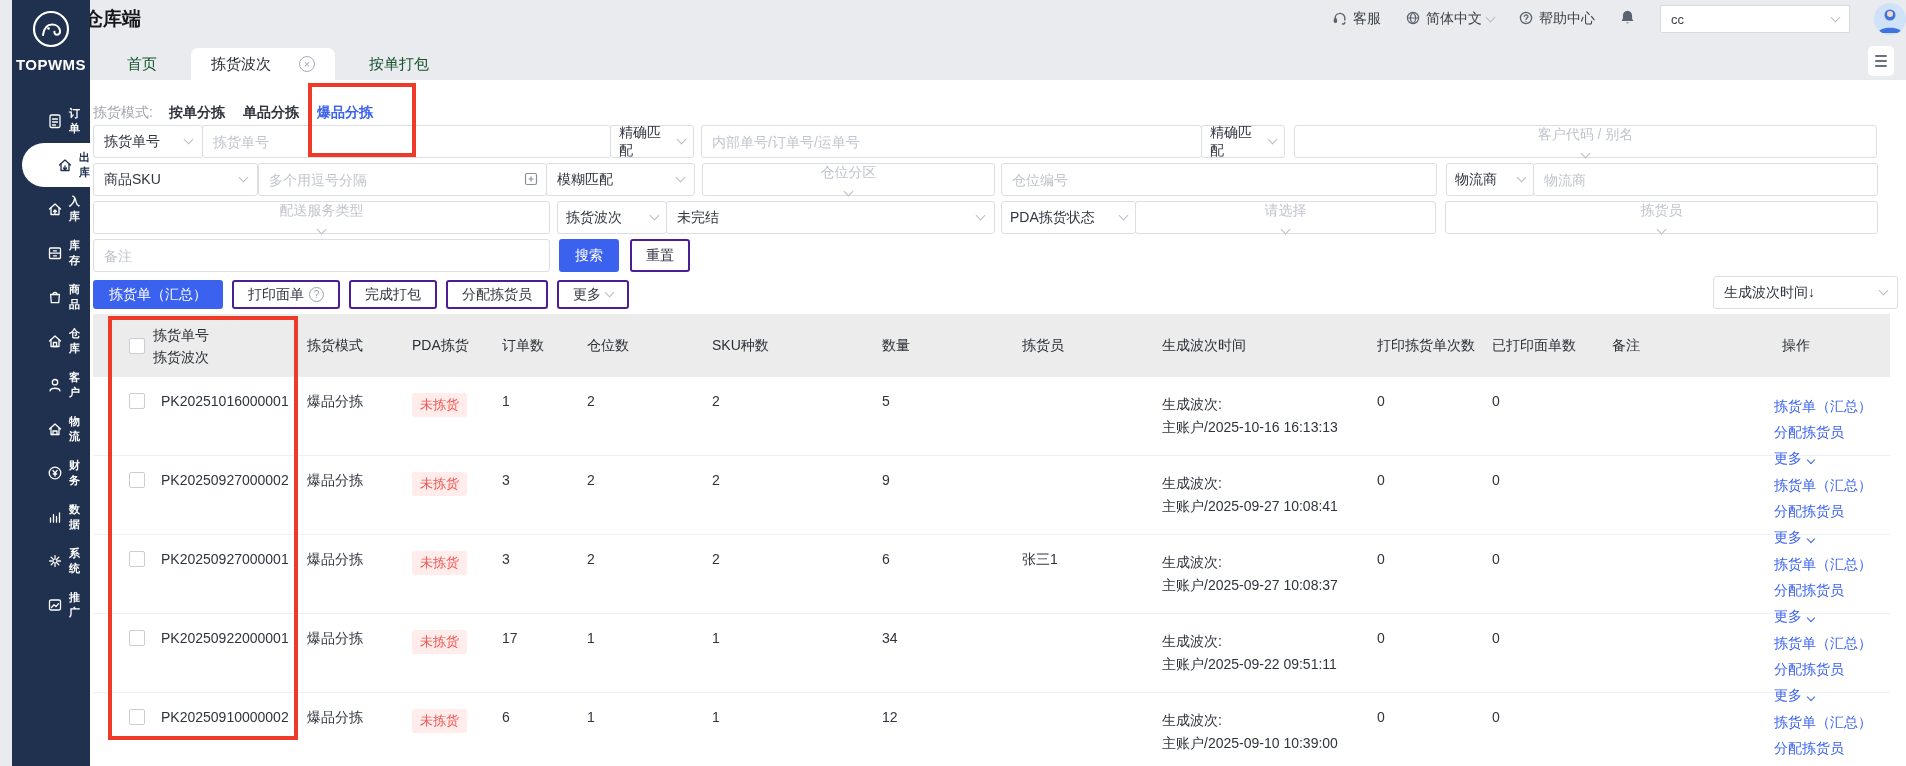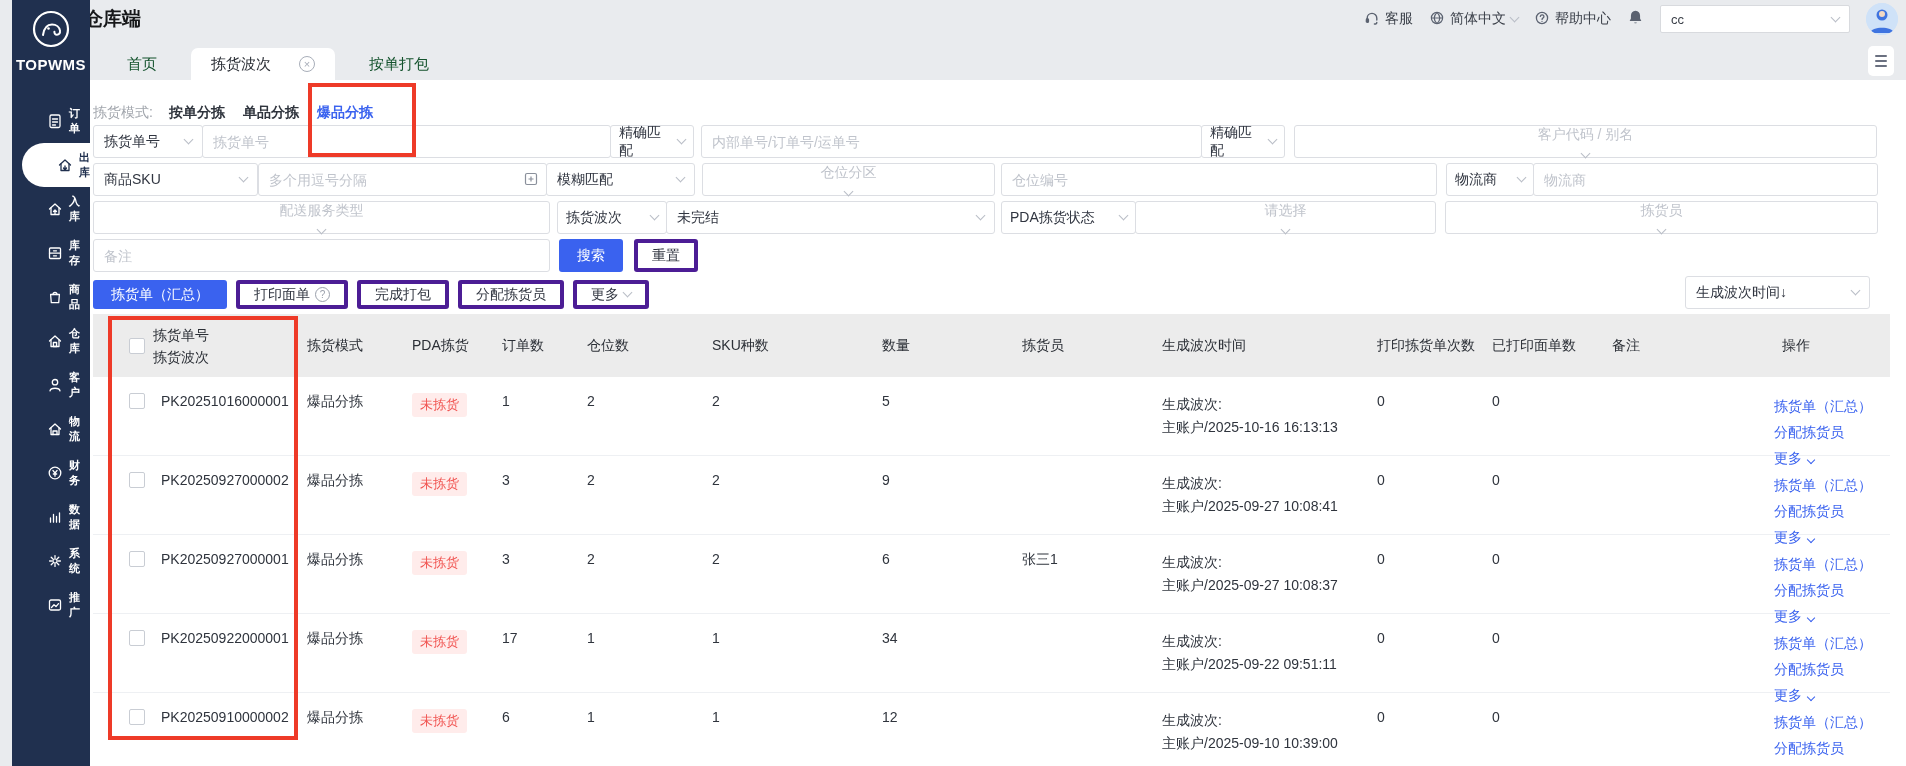--- a/index.html
+++ b/index.html
@@ -12,21 +12,21 @@
   .brand { font-size:15px; font-weight:bold; color:#fff; letter-spacing:.5px; margin-top:2px; }
   .menu { margin-top:26px; }
   .menu-item { height:44px; display:flex; align-items:center; justify-content:center; gap:6px;
                color:#fff; font-size:11px; font-weight:bold; cursor:pointer;padding-left:35px; }
   .menu-item svg { flex:0 0 auto; }
   .menu-item.active { background:#fff; color:#20304f; margin-left:10px; border-radius:22px 0 0 22px; }
 
   
   .topbar { position:absolute; left:78px; top:0; right:0; height:38px; background:#e9ebee; display:flex; align-items:center; }
   .page-title { margin-left:6px; font-size:19px; font-weight:bold; color:#17181a; }
-  .topbar-right { margin-left:auto; display:flex; align-items:center; gap:16px; padding-right:8px; font-size:14px; color:#3a3f48; }
+  .topbar-right { margin-left:auto; display:flex; align-items:center; gap:24px; padding-right:0; font-size:14px; color:#3a3f48; }
   .tb-item { display:flex; align-items:center; gap:5px; cursor:pointer; }
   .user-select { width:190px; height:28px; background:#fff; border:1px solid #d8dade; border-radius:2px;
                  display:flex; align-items:center; justify-content:space-between; padding:0 10px; font-size:13px; }
   .avatar { width:32px; height:32px; border-radius:50%; background:#cfe2f8; overflow:hidden; flex:0 0 auto; }
 
   
   .tabbar { position:absolute; left:78px; top:38px; right:0; height:42px; background:#e9ebee; }
   .tabs { position:absolute; left:15px; bottom:0; display:flex; align-items:flex-end; }
   .tab { height:32px; display:flex; align-items:center; padding:0 34px; font-size:15px; color:#14532d; cursor:pointer; }
   .tab.active { background:#fff; border-radius:7px 7px 0 0; color:#2b2f36; padding:0 20px; gap:28px; }
@@ -55,28 +55,28 @@
   .fin { height:33px; border:1px solid #dcdee3; border-radius:3px; padding:0 10px; font-size:14px; color:#303540;
          font-family:"Liberation Sans","DejaVu Sans",sans-serif; outline:none; background:#fff; }
   .fin::placeholder { color:#c0c4cc; }
   .caret { display:inline-block; width:7px; height:7px; border-right:1.5px solid #b9bdc6; border-bottom:1.5px solid #b9bdc6;
            transform:rotate(45deg); margin-top:-4px; flex:0 0 auto; }
   .skuwrap { position:relative; display:flex; }
   .sku-icon { position:absolute; right:8px; top:8px; color:#8a909b; }
   .gap7{ margin-left:7px; } .gap6{ margin-left:6px; } .gap9{ margin-left:9px; } .gap11{ margin-left:11px; }
 
   .btn { height:33px; border-radius:3px; font-size:14px; padding:0 14px; display:flex; align-items:center; gap:5px;
-         cursor:pointer; border:4px solid #4c1d95; background:#fff; color:#303540; }
+         cursor:pointer; border:2px solid #4c1d95; background:#fff; color:#303540; }
   .btn.primary { background:#3a62ef; border-color:#3a62ef; color:#fff; }
 
   .actions { position:absolute; left:15px; top:200px; display:flex; gap:9px; }
   .actions .btn { height:29px; }
   .help-circ { width:15px; height:15px; border:1px solid #9aa0ab; border-radius:50%; color:#9aa0ab; font-size:10px;
                line-height:13px; text-align:center; display:inline-block; }
-  .sort-select { position:absolute; right:36px; top:196px; width:185px;gap:32px; }
+  .sort-select { position:absolute; right:8px; top:196px; width:185px;gap:32px; }
 
   
   .table { position:absolute; left:15px; top:234px; right:16px; font-size:14px; }
   .tr { display:grid; grid-template-columns:60px 146px 105px 90px 85px 125px 170px 140px 140px 215px 115px 120px 100px 1fr; }
   .thead { background:#ececec; height:63px; align-items:center; color:#2b2f36; }
   .thead .th { padding-left:8px; }
   .th.first { padding-left:0; line-height:22px; }
   .tbody .tr { height:79px; border-bottom:1px solid #eef0f3; }
   .td { padding:16px 4px 0 8px; color:#2f343d; }
   .cb { width:16px; height:16px; background:#fff; border:1px solid #c9cdd4; border-radius:2px; margin-left:28px; cursor:pointer; }

